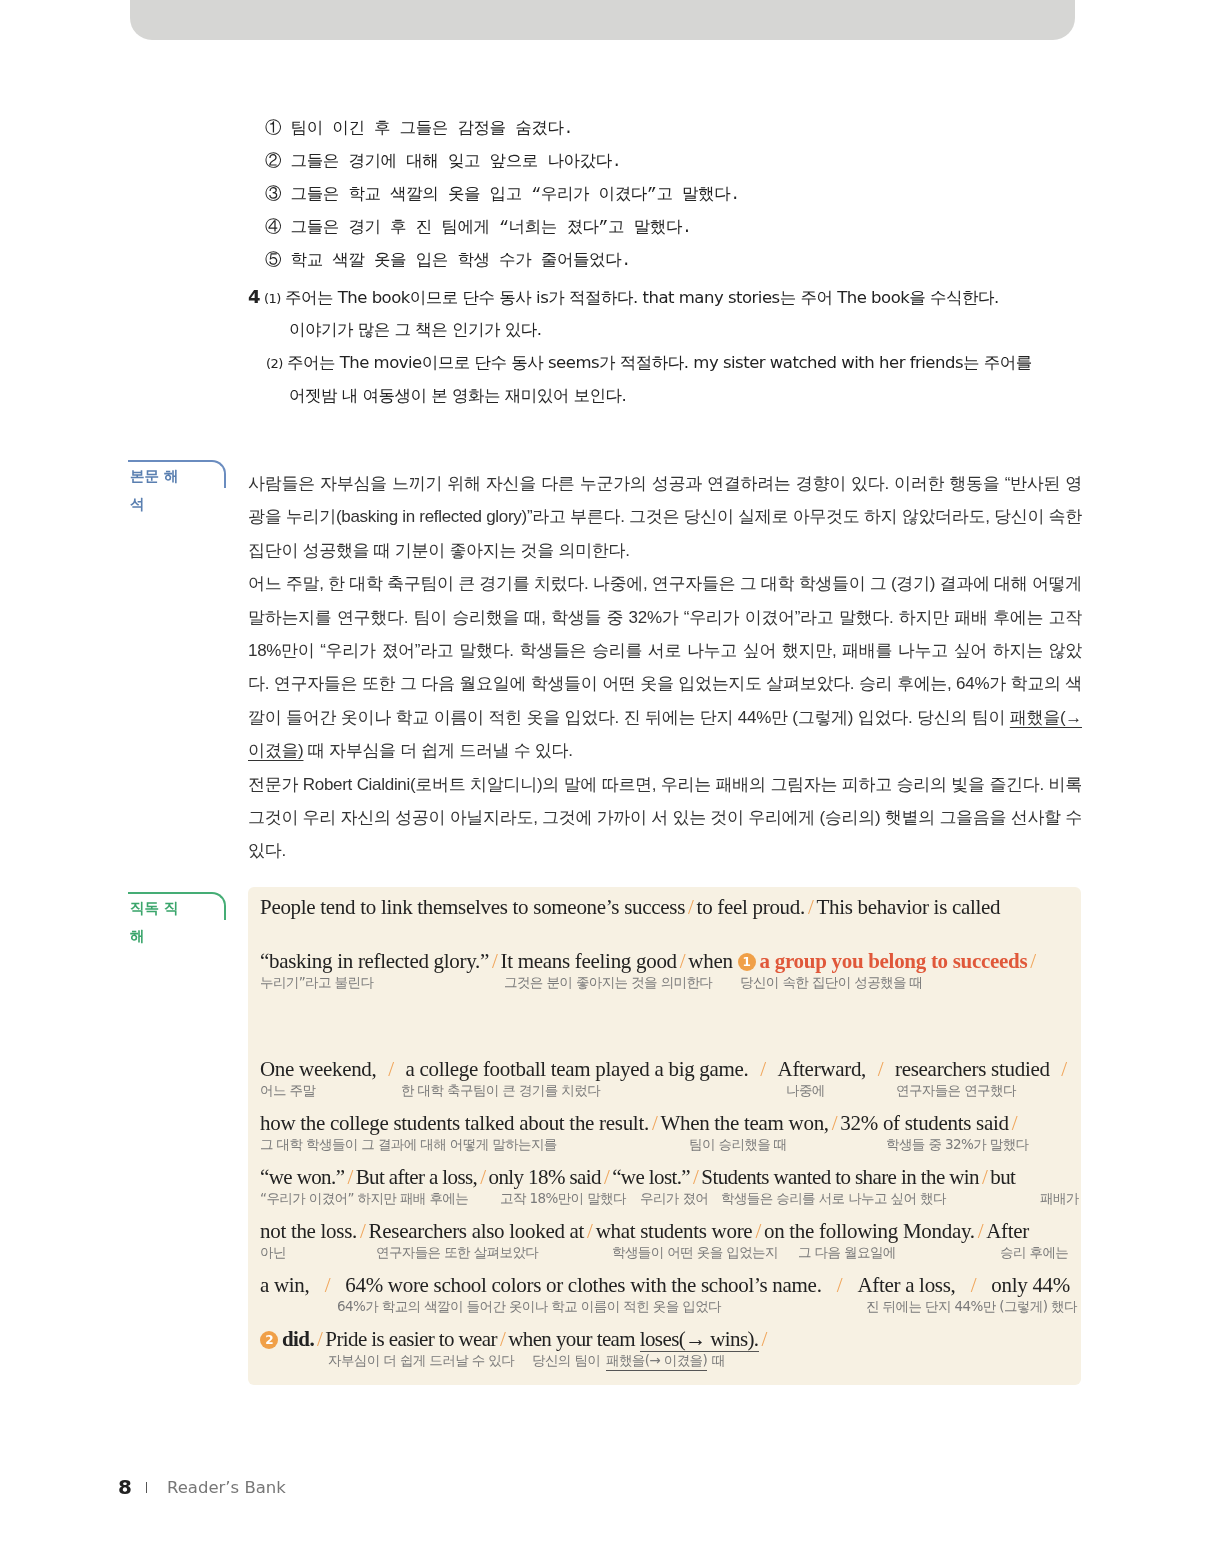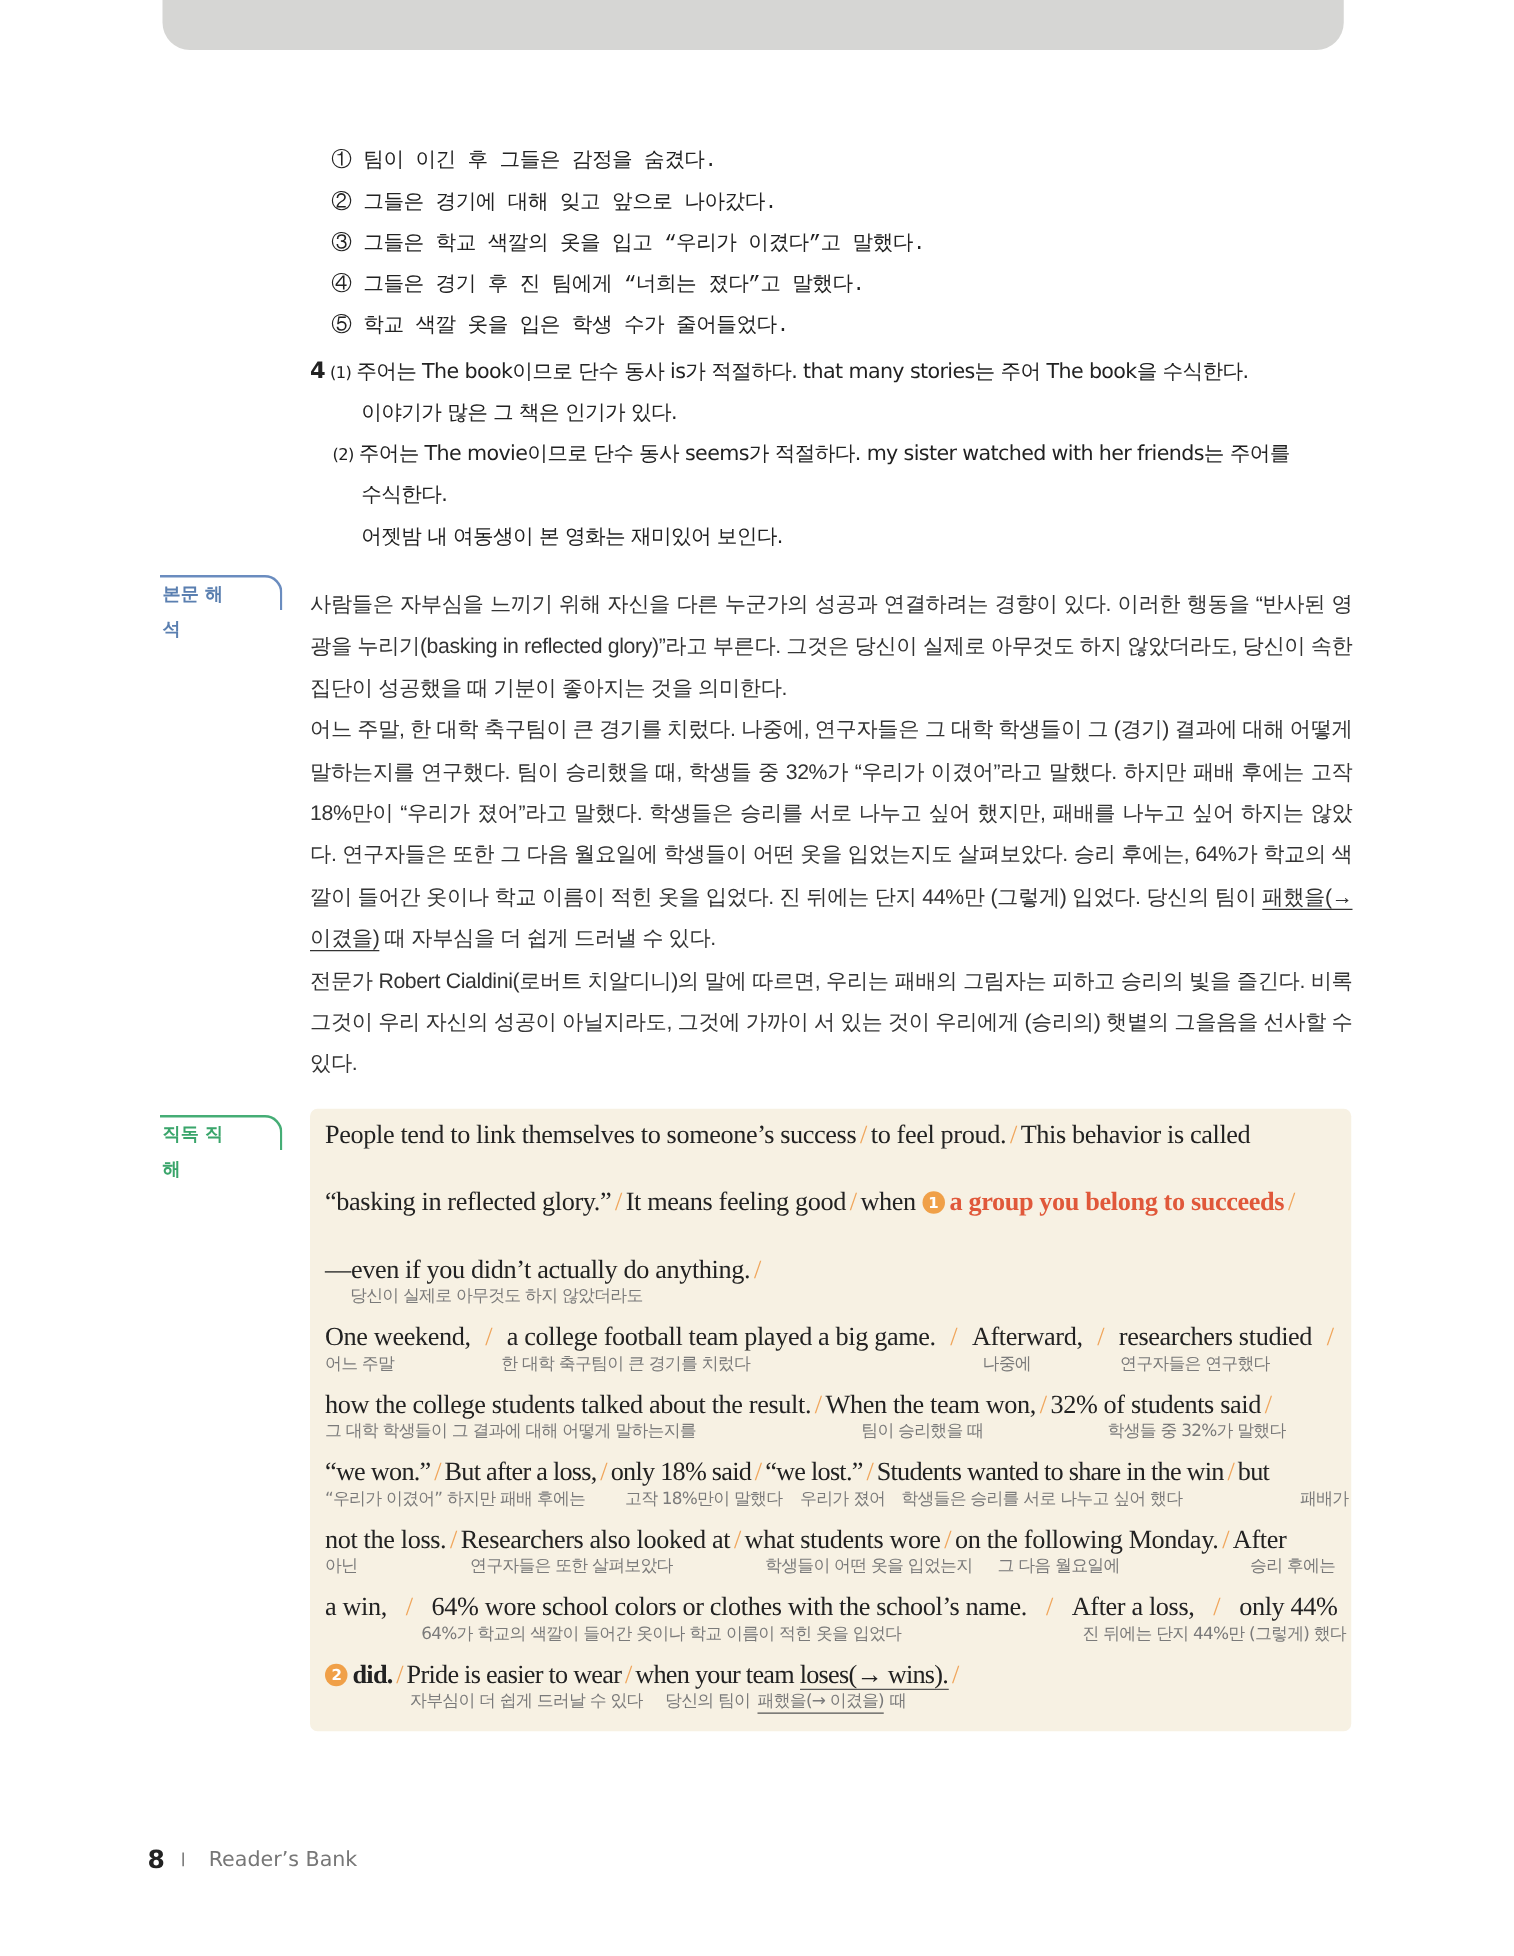--- a/index.html
+++ b/index.html
@@ -67,21 +67,20 @@
 </div>
 
 <div class="q4">
   <div class="row">
     <span class="num">4</span><span class="sub">(1)</span><span>주어는 The book이므로 단수 동사 is가 적절하다. that many stories는 주어 The book을 수식한다.</span>
   </div>
   <div class="row indent">이야기가 많은 그 책은 인기가 있다.</div>
   <div class="row indent2">
     <span class="sub">(2)</span><span>주어는 The movie이므로 단수 동사 seems가 적절하다. my sister watched with her friends는 주어를</span>
   </div>
-  <div class="row indent">수식한다.</div>
   <div class="row indent">어젯밤 내 여동생이 본 영화는 재미있어 보인다.</div>
 </div>
 
 <div class="label-tab label-blue">본문 해석</div>
 
 <div class="translation">
   <p>사람들은 자부심을 느끼기 위해 자신을 다른 누군가의 성공과 연결하려는 경향이 있다. 이러한 행동을 “반사된 영광을 누리기(basking in reflected glory)”라고 부른다. 그것은 당신이 실제로 아무것도 하지 않았더라도, 당신이 속한 집단이 성공했을 때 기분이 좋아지는 것을 의미한다.</p>
   <p><span>어느 주말, 한 대학 축구팀이 큰 경기를 치렀다. 나중에, 연구자들은 그 대학 학생들이 그 (경기) 결과에 대해 어떻게 말하는지를 연구했다. 팀이 승리했을 때, 학생들 중 32%가 “우리가 이겼어”라고 말했다. 하지만 패배 후에는 고작 18%만이 “우리가 졌어”라고 말했다. 학생들은 승리를 서로 나누고 싶어 했지만, 패배를 나누고 싶어 하지는 않았다. 연구자들은 또한 그 다음 월요일에 학생들이 어떤 옷을 입었는지도 살펴보았다. 승리 후에는, 64%가 학교의 색깔이 들어간 옷이나 학교 이름이 적힌 옷을 입었다. 진 뒤에는 단지 44%만 (그렇게) 입었다. 당신의 팀이 </span><u>패했을(→ 이겼을)</u><span> 때 자부심을 더 쉽게 드러낼 수 있다.</span></p>
   <p>전문가 Robert Cialdini(로버트 치알디니)의 말에 따르면, 우리는 패배의 그림자는 피하고 승리의 빛을 즐긴다. 비록 그것이 우리 자신의 성공이 아닐지라도, 그것에 가까이 서 있는 것이 우리에게 (승리의) 햇볕의 그을음을 선사할 수 있다.</p>
 </div>
@@ -93,30 +92,27 @@
   <div class="rline" style="top:8px">
     <div class="en">
       <span><span>People tend to link themselves to someone’s success</span><span class="sl">/</span><span>to feel proud.</span><span class="sl">/</span><span>This behavior is called</span></span>
     </div>
   </div>
 
   <div class="rline" style="top:62px">
     <div class="en">
       <span><span>“basking in reflected glory.”</span><span class="sl">/</span><span>It means feeling good</span><span class="sl">/</span><span>when</span> <span class="badge">1</span><span class="hl">a group you belong to succeeds</span><span class="sl">/</span></span>
     </div>
-  </div>
-
-  <div class="rline" style="top:116px">
-    <div class="en">
-      <span><span>—even if you didn’t actually do anything.</span><span class="sl">/</span></span>
-    </div>
-    <div class="ko">
-      <span style="left:20px">당신이 실제로 아무것도 하지 않았더라도</span>
-    </div>
-  </div>
+    <div class="ko">
+      <span style="left:0">누리기”라고 불린다</span>
+      <span style="left:244px">그것은 분이 좋아지는 것을 의미한다</span>
+      <span style="left:480px">당신이 속한 집단이 성공했을 때</span>
+    </div>
+  </div>
+
 
   <div class="rline" style="top:170px">
     <div class="en">
       <span>One weekend,</span>
         <span class="sl">/</span>
         <span>a college football team played a big game.</span>
         <span class="sl">/</span>
         <span>Afterward,</span>
         <span class="sl">/</span>
         <span>researchers studied</span>

